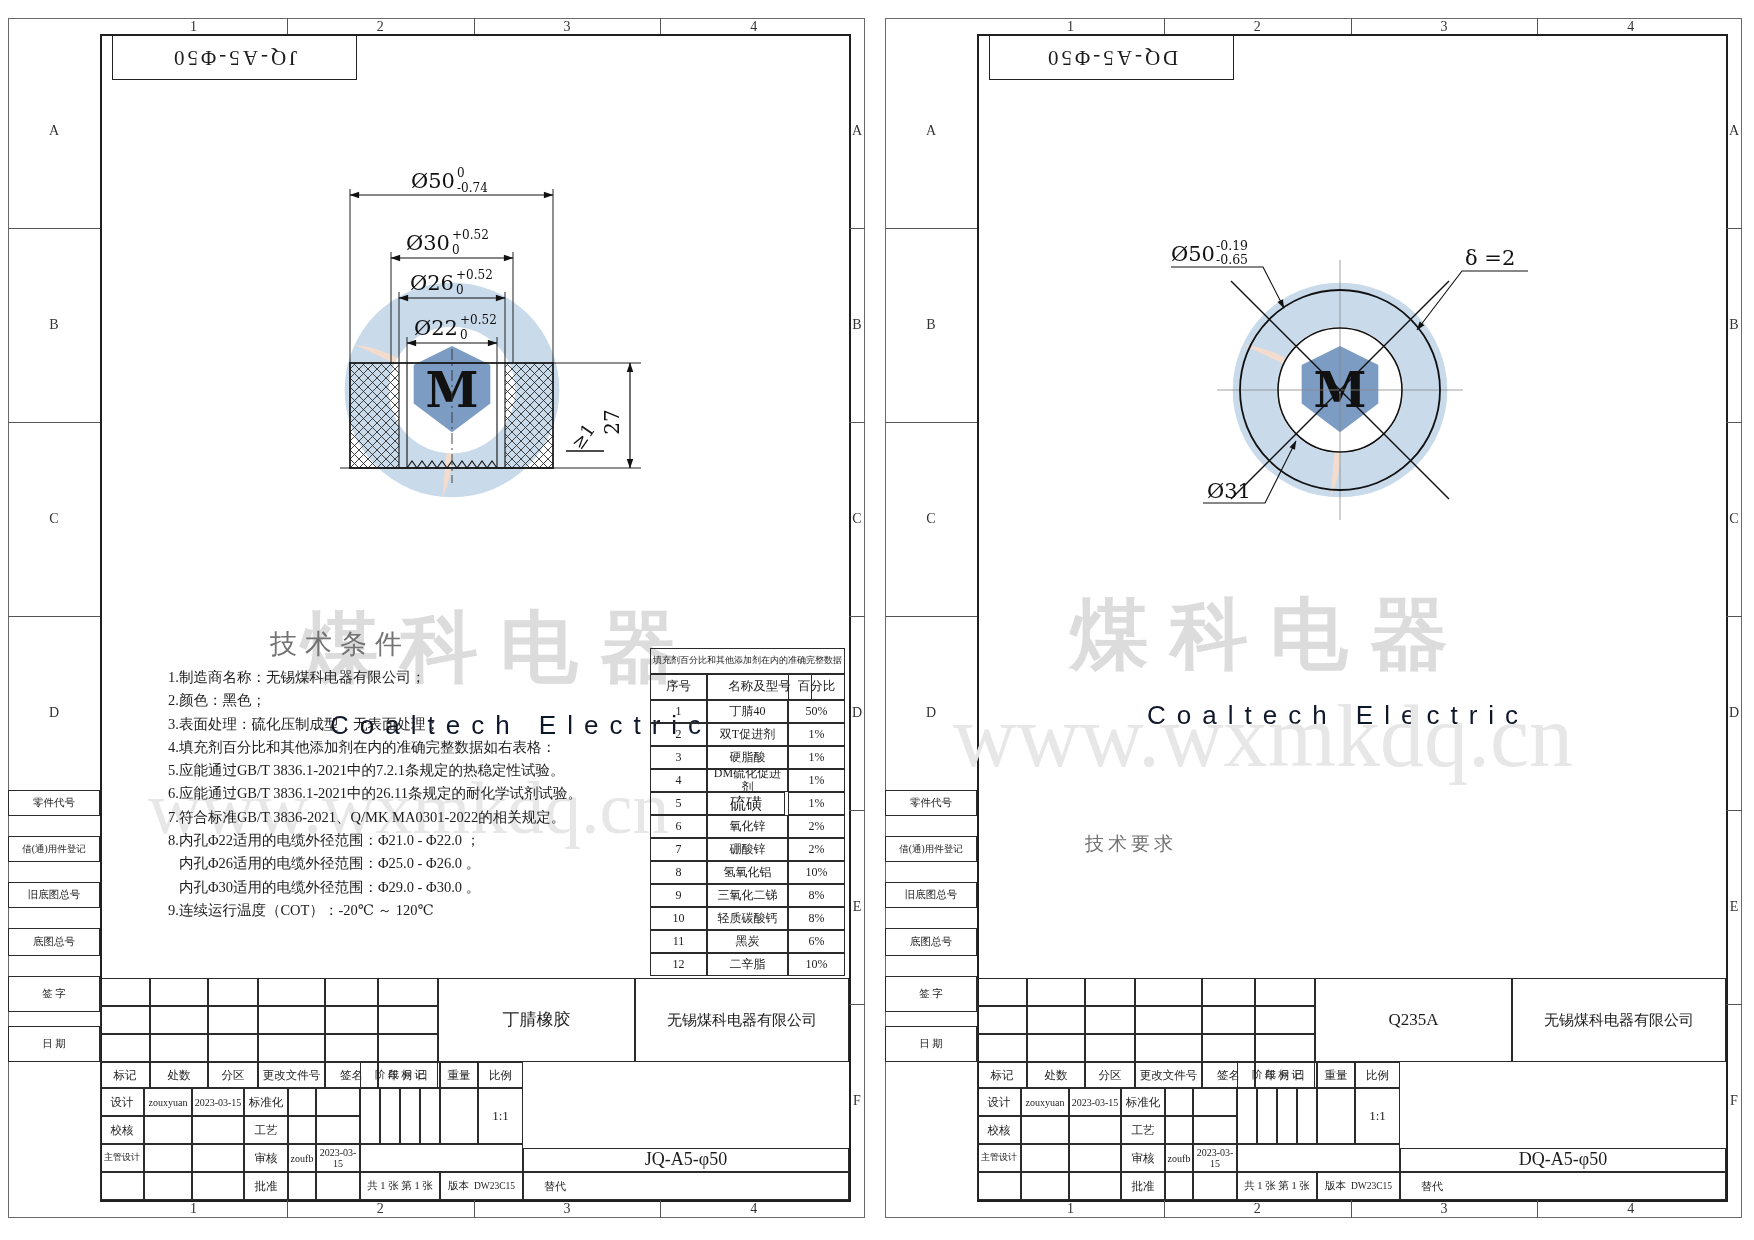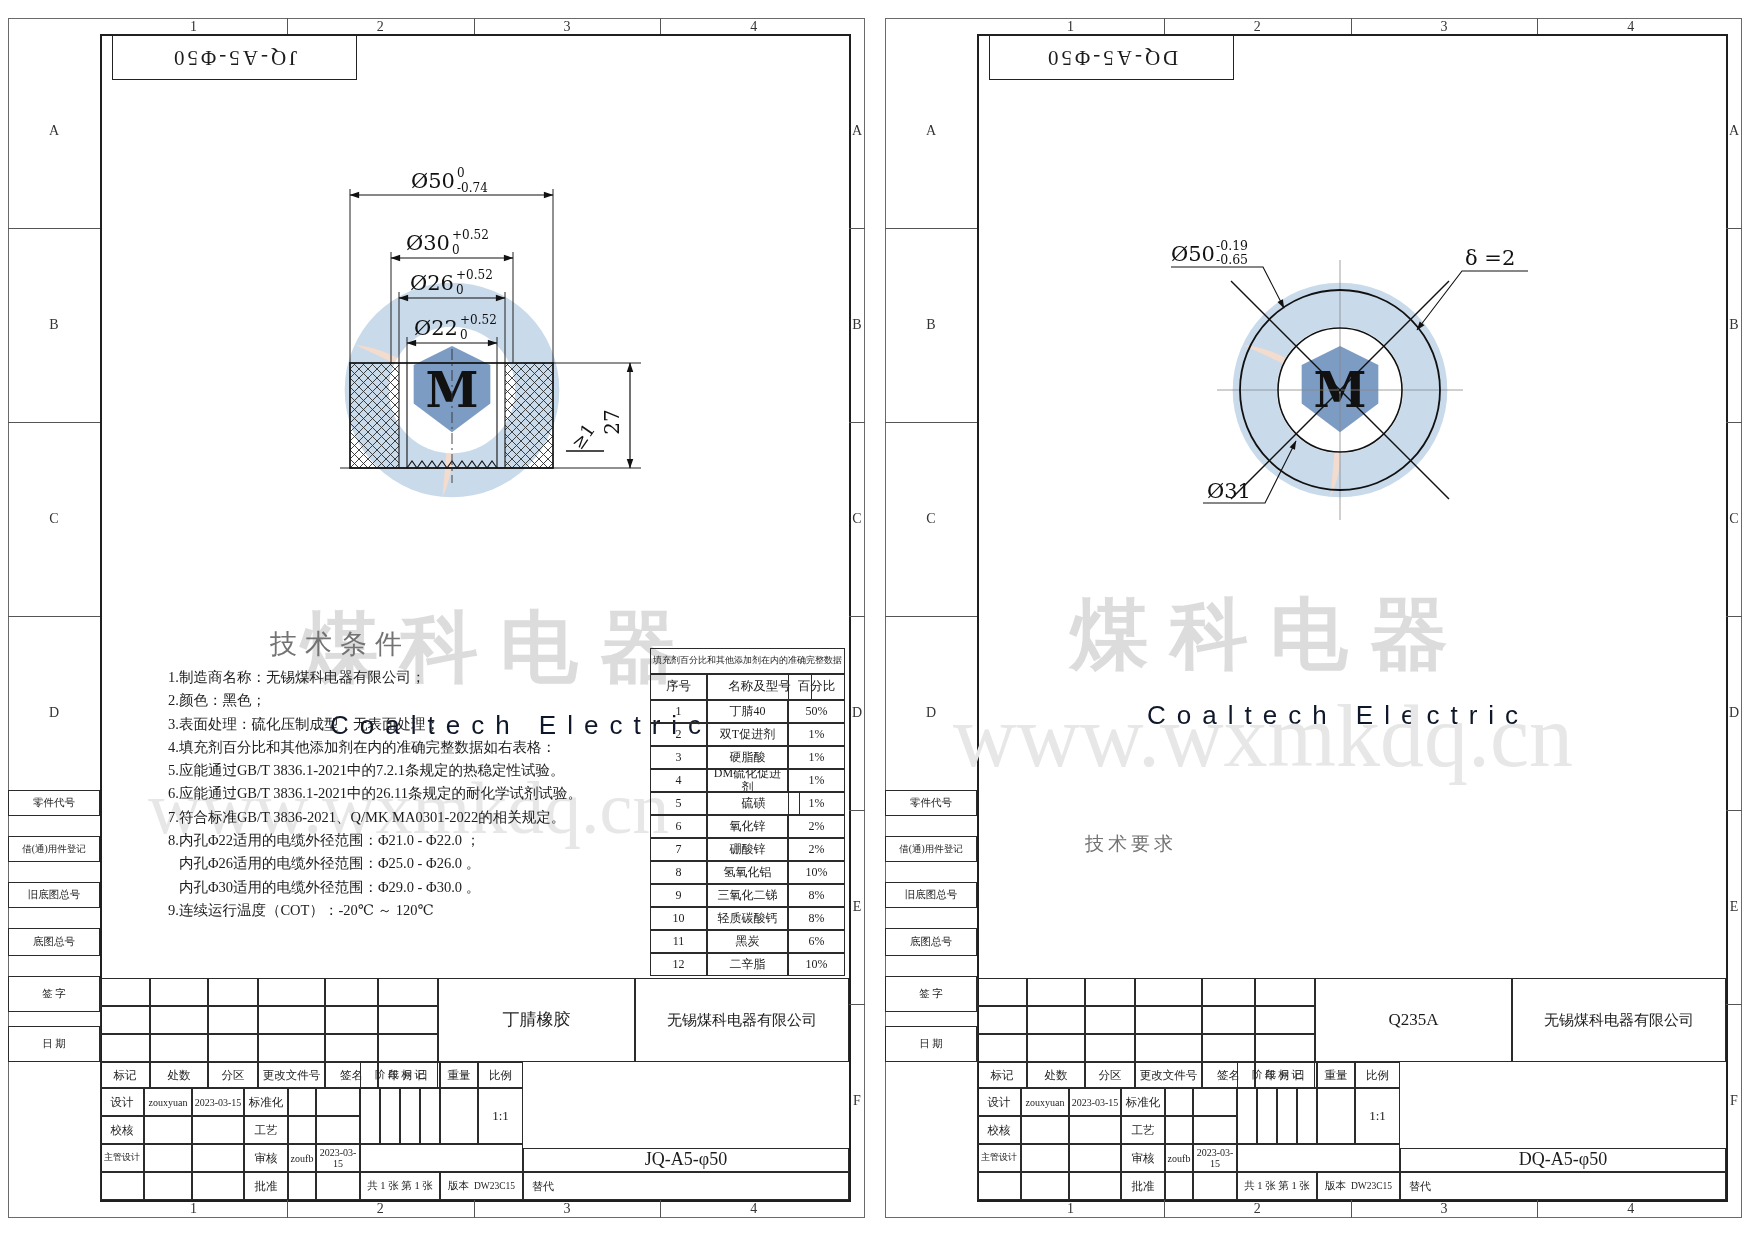--- a/index.html
+++ b/index.html
@@ -19,21 +19,21 @@
   .wm-logo{position:absolute;width:230px;height:230px;z-index:0;}
   .wm-cn{position:absolute;font-size:78px;letter-spacing:22px;color:#dcdcdc;z-index:0;white-space:nowrap;font-weight:bold;}
   .wm-en{position:absolute;font-size:26px;letter-spacing:11px;color:#0f172a;z-index:0;white-space:nowrap;font-family:"Liberation Sans","DejaVu Sans",sans-serif;}
   .wm-url{position:absolute;color:#e7e7e7;z-index:0;white-space:nowrap;}
   .tech-title{position:absolute;z-index:2;color:#737373;}
   .tlines{position:absolute;z-index:2;white-space:pre;}
   .tline{white-space:pre;}
   .cell{position:absolute;border:1px solid #2b2b2b;box-sizing:border-box;display:flex;
         align-items:center;justify-content:center;text-align:center;background:transparent;
         font-size:11px;line-height:1.1;overflow:hidden;z-index:2;}
-  .cell.al{justify-content:flex-start;padding-left:8px;text-align:left;}
+  .cell.al{justify-content:flex-start;padding-left:20px;text-align:left;}
   .dwg{position:absolute;z-index:2;}
   svg text{font-family:"DejaVu Serif","Liberation Serif",serif;fill:#111;}
   .tb-wrap{position:absolute;left:92px;top:960px;width:749px;height:222px;z-index:2;}
   .ft-wrap{position:absolute;z-index:2;}
 </style>
 </head>
 <body>
 
 <div id="canvas">
 
@@ -132,21 +132,21 @@
         <div class="cell" style="left: 0px; top: 75px; width: 57px; height: 23px; font-size: 12px;">2</div>
         <div class="cell" style="left: 57px; top: 75px; width: 81px; height: 23px; font-size: 12px;">双T促进剂</div>
         <div class="cell" style="left: 138px; top: 75px; width: 57px; height: 23px; font-size: 12px;">1%</div>
         <div class="cell" style="left: 0px; top: 98px; width: 57px; height: 23px; font-size: 12px;">3</div>
         <div class="cell" style="left: 57px; top: 98px; width: 81px; height: 23px; font-size: 12px;">硬脂酸</div>
         <div class="cell" style="left: 138px; top: 98px; width: 57px; height: 23px; font-size: 12px;">1%</div>
         <div class="cell" style="left: 0px; top: 121px; width: 57px; height: 23px; font-size: 12px;">4</div>
         <div class="cell" style="left: 57px; top: 121px; width: 81px; height: 23px; font-size: 12px;">DM硫化促进剂</div>
         <div class="cell" style="left: 138px; top: 121px; width: 57px; height: 23px; font-size: 12px;">1%</div>
         <div class="cell" style="left: 0px; top: 144px; width: 57px; height: 23px; font-size: 12px;">5</div>
-        <div class="cell" style="left: 57px; top: 144px; width: 93px; height: 23px; font-size: 12px;">硫磺</div>
+        <div class="cell" style="left: 57px; top: 144px; width: 78px; height: 23px; font-size: 16px;">硫磺</div>
         <div class="cell" style="left: 138px; top: 144px; width: 57px; height: 23px; font-size: 12px;">1%</div>
         <div class="cell" style="left: 0px; top: 167px; width: 57px; height: 23px; font-size: 12px;">6</div>
         <div class="cell" style="left: 57px; top: 167px; width: 81px; height: 23px; font-size: 12px;">氧化锌</div>
         <div class="cell" style="left: 138px; top: 167px; width: 57px; height: 23px; font-size: 12px;">2%</div>
         <div class="cell" style="left: 0px; top: 190px; width: 57px; height: 23px; font-size: 12px;">7</div>
         <div class="cell" style="left: 57px; top: 190px; width: 81px; height: 23px; font-size: 12px;">硼酸锌</div>
         <div class="cell" style="left: 138px; top: 190px; width: 57px; height: 23px; font-size: 12px;">2%</div>
         <div class="cell" style="left: 0px; top: 213px; width: 57px; height: 23px; font-size: 12px;">8</div>
         <div class="cell" style="left: 57px; top: 213px; width: 81px; height: 23px; font-size: 12px;">氢氧化铝</div>
         <div class="cell" style="left: 138px; top: 213px; width: 57px; height: 23px; font-size: 12px;">10%</div>

